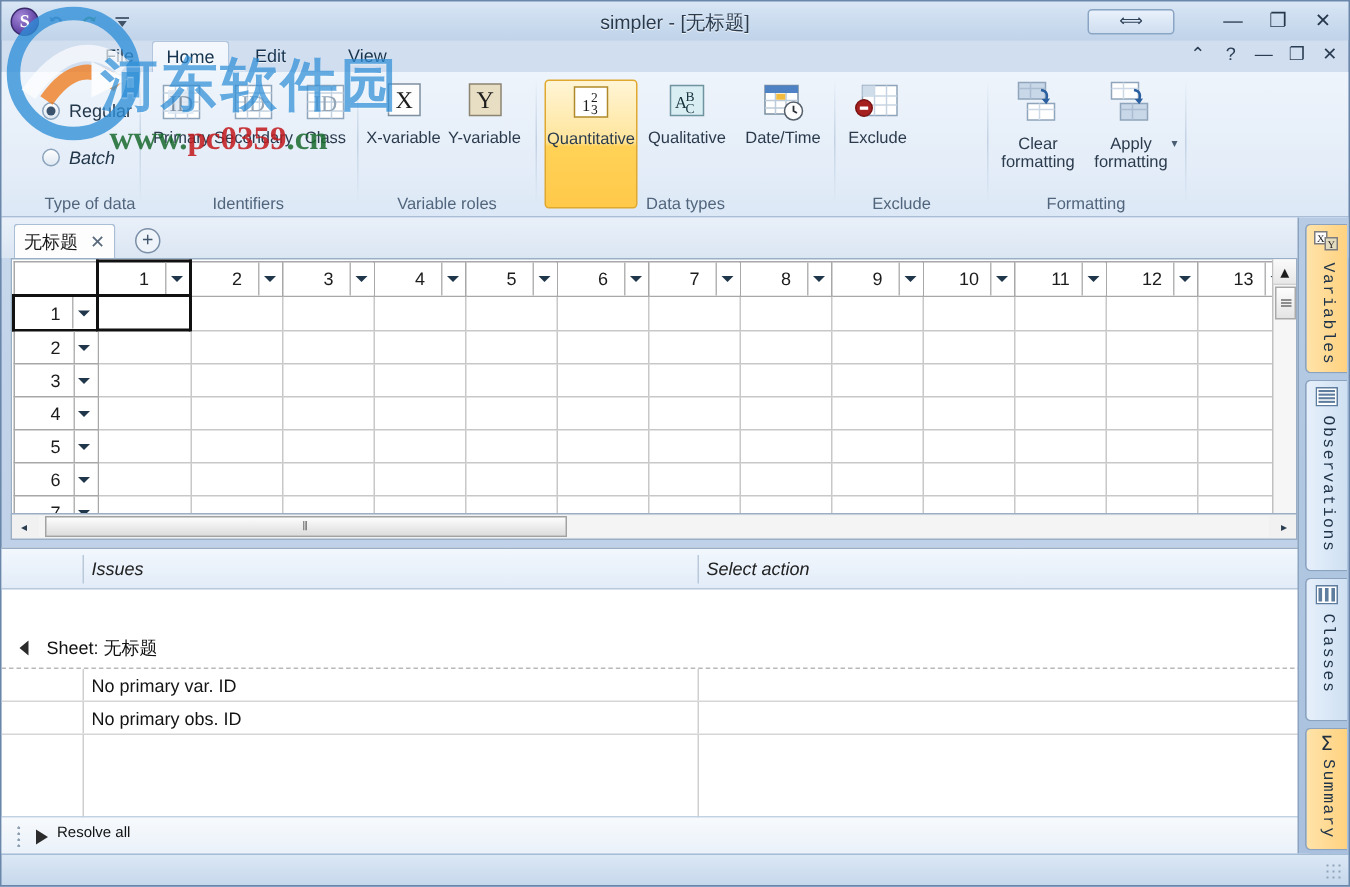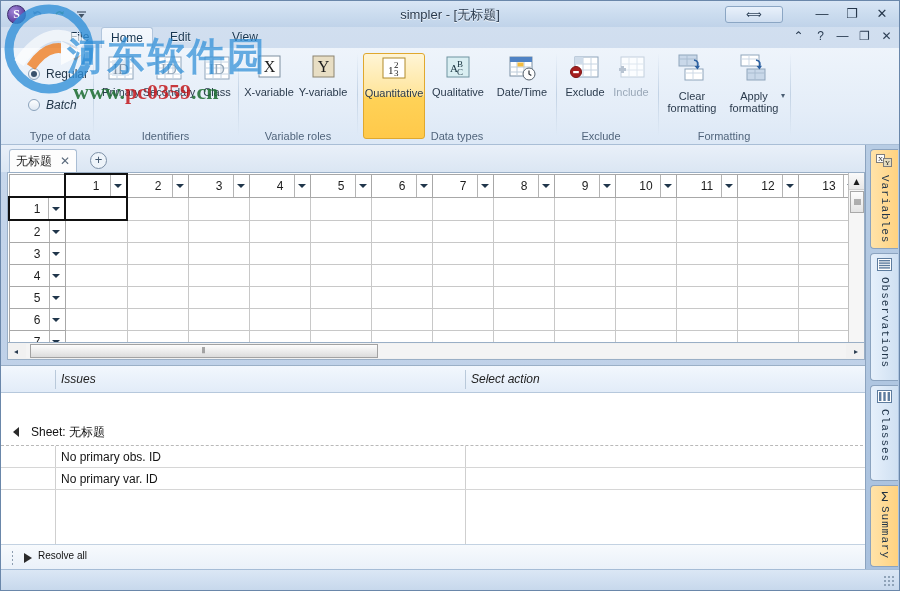--- a/index.html
+++ b/index.html
@@ -471,33 +471,20 @@
               <line x1="6" y1="17" x2="29" y2="17" stroke="#c6d4e2"></line>
             <line x1="14" y1="4" x2="14" y2="24" stroke="#c6d4e2"></line>
               <line x1="22" y1="4" x2="22" y2="24" stroke="#c6d4e2"></line>
             <rect x="6" y="4" width="8" height="7" fill="#cfdcea"></rect>
             <circle cx="7" cy="19" r="5.5" fill="#a51f1f" stroke="#7c1313"></circle>
             <rect x="4.2" y="18" width="5.6" height="2.2" fill="#ffffff"></rect>
           </svg>
         </span>
         <span class="cap">Exclude</span>
       </div>
-      <div class="rbtn dim" style="left:46px;">
-        <span class="ico">
-          <svg width="32" height="30" viewBox="0 0 32 30">
-            <rect x="6" y="4" width="23" height="20" fill="#fbfdff" stroke="#c3d0dd"></rect>
-            <line x1="6" y1="11" x2="29" y2="11" stroke="#dde6ef"></line>
-              <line x1="6" y1="17" x2="29" y2="17" stroke="#dde6ef"></line>
-            <line x1="14" y1="4" x2="14" y2="24" stroke="#dde6ef"></line>
-              <line x1="22" y1="4" x2="22" y2="24" stroke="#dde6ef"></line>
-            <path d="M4 16.5 H11 M7.5 13 V20" stroke="#b8c4d2" stroke-width="3"></path>
-          </svg>
-        </span>
-        <span class="cap">Include</span>
-      </div>
       <div class="rglabel">Exclude</div>
     </div>
     <div class="rgsep" style="left:657px;"></div>
 
     <div class="rgroup" style="left:659px;width:128px;">
       <div class="rbtn" style="left:0px;width:64px;">
         <span class="ico">
           <svg width="34" height="34" viewBox="0 0 34 34">
             <rect x="4" y="2" width="18" height="11" fill="#c9d8e9" stroke="#8fa5bb"></rect>
             <line x1="4" y1="6" x2="22" y2="6" stroke="#aabdd1"></line>
@@ -811,26 +798,26 @@
     <div style="height:24px;"></div>
 
     <div class="igroup">
       <div class="tri"></div>
       <div class="gl">Sheet: 无标题</div>
     </div>
 
     <div class="irow">
       <div class="bar"></div>
       <div class="bar2"></div>
-      <div class="txt">No primary obs. ID</div>
+      <div class="txt">No primary var. ID</div>
     </div>
     <div class="irow">
       <div class="bar"></div>
       <div class="bar2"></div>
-      <div class="txt">No primary var. ID</div>
+      <div class="txt">No primary obs. ID</div>
     </div>
 
     <div style="position:relative;height:74px;">
       <div class="c1" style="position:absolute;left:54px;top:0;bottom:0;width:1px;background:#cfcfcf;"></div>
       <div class="c2" style="position:absolute;left:464px;top:0;bottom:0;width:1px;background:#cfcfcf;"></div>
     </div>
   </div>
 
   <div class="resolvebar">
     <div class="grip"></div>

